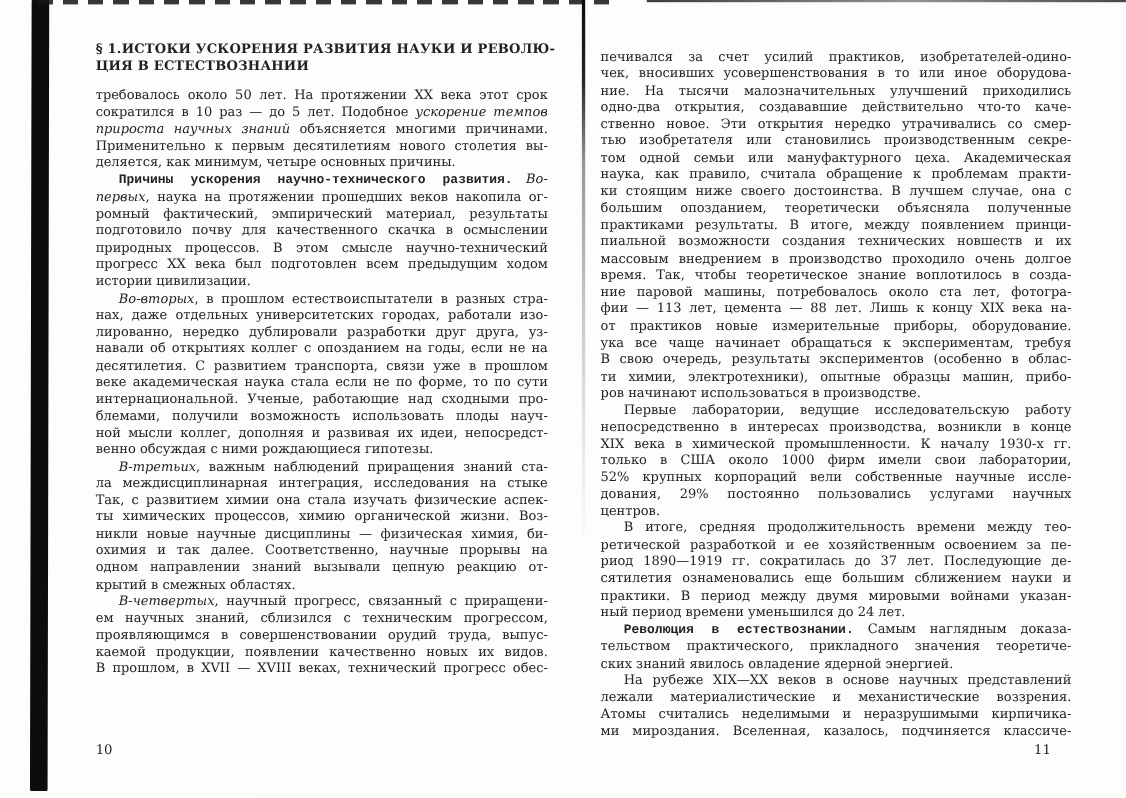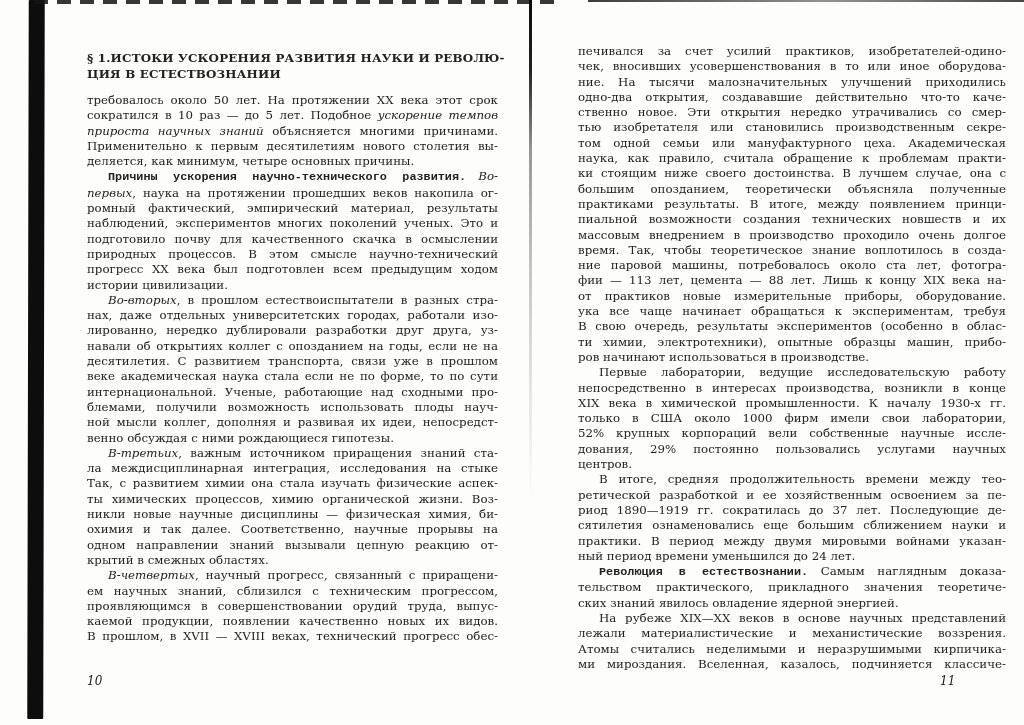--- a/index.html
+++ b/index.html
@@ -20,30 +20,30 @@
     position:absolute;left:588px;top:0;width:436px;height:2px;
     background:linear-gradient(90deg,rgba(40,40,40,.9),rgba(40,40,40,.5) 55%,rgba(40,40,40,.85));
   }
   .gutter{
     position:absolute;left:529px;top:0;width:3px;height:500px;
     background:linear-gradient(180deg,#0c0c0c 0,#222 14%,rgba(50,50,50,.5) 30%,
       rgba(70,70,70,.3) 55%,rgba(90,90,90,.15) 78%,rgba(120,120,120,0) 100%);
   }
   
   .page{position:absolute;font-size:11.8px;line-height:15.3px;}
-  .page.left{left:87px;top:50px;width:411px;}
-  .page.right{left:578px;top:44px;width:428px;}
+  .page.left{left:87px;top:36px;width:411px;}
+  .page.right{left:546px;top:44px;width:428px;}
   .heading{font-weight:bold;font-size:11.9px;line-height:16px;letter-spacing:.2px;margin-bottom:11px;}
   .hline{white-space:nowrap;}
   .line{text-align:justify;text-align-last:justify;}
   .line.last{text-align-last:left;}
   .line.indent{text-indent:21px;}
   .it{font-style:italic;}
   .bd{font-weight:bold;font-family:Liberation Mono, monospace;}
-  .folio{position:absolute;font-size:12px;color:#222222;font-style:italic;}
+  .folio{position:absolute;font-size:12px;color:#222222;}
   .folio-left{left:87px;top:674px;}
   .folio-right{left:940px;top:674px;text-align:right;}
 </style>
 </head>
 <body>
 
 <div class="spread">
   <div class="binding-bar"></div>
   <div class="top-smear"></div>
   <div class="top-line"></div>
@@ -59,40 +59,39 @@
           <div class="line"><span>требовалось около 50 лет. На протяжении XX века этот срок</span></div>
           <div class="line"><span>сократился в 10 раз — до 5 лет. Подобное </span><span class="it">ускорение темпов</span></div>
           <div class="line"><span class="it">прироста научных знаний</span><span> объясняется многими причинами.</span></div>
           <div class="line"><span>Применительно к первым десятилетиям нового столетия вы-</span></div>
           <div class="line last"><span>деляется, как минимум, четыре основных причины.</span></div>
         </div>
         <div>
           <div class="line indent"><span class="bd">Причины ускорения научно-технического развития.</span><span class="it"> Во-</span></div>
           <div class="line"><span class="it">первых</span><span>, наука на протяжении прошедших веков накопила ог-</span></div>
           <div class="line"><span>ромный фактический, эмпирический материал, результаты</span></div>
-          <div class="line"><span>наблюдений, экспериментов многих поколений ученых. Это и</span></div>
           <div class="line"><span>подготовило почву для качественного скачка в осмыслении</span></div>
           <div class="line"><span>природных процессов. В этом смысле научно-технический</span></div>
           <div class="line"><span>прогресс XX века был подготовлен всем предыдущим ходом</span></div>
           <div class="line last"><span>истории цивилизации.</span></div>
         </div>
         <div>
           <div class="line indent"><span class="it">Во-вторых</span><span>, в прошлом естествоиспытатели в разных стра-</span></div>
           <div class="line"><span>нах, даже отдельных университетских городах, работали изо-</span></div>
           <div class="line"><span>лированно, нередко дублировали разработки друг друга, уз-</span></div>
           <div class="line"><span>навали об открытиях коллег с опозданием на годы, если не на</span></div>
           <div class="line"><span>десятилетия. С развитием транспорта, связи уже в прошлом</span></div>
           <div class="line"><span>веке академическая наука стала если не по форме, то по сути</span></div>
           <div class="line"><span>интернациональной. Ученые, работающие над сходными про-</span></div>
           <div class="line"><span>блемами, получили возможность использовать плоды науч-</span></div>
           <div class="line"><span>ной мысли коллег, дополняя и развивая их идеи, непосредст-</span></div>
           <div class="line last"><span>венно обсуждая с ними рождающиеся гипотезы.</span></div>
         </div>
         <div>
-          <div class="line indent"><span class="it">В-третьих</span><span>, важным источником приращения знаний ста-</span></div>
+          <div class="line indent"><span class="it">В-третьих</span><span>, важным наблюдений приращения знаний ста-</span></div>
           <div class="line"><span>ла междисциплинарная интеграция, исследования на стыке</span></div>
           <div class="line"><span>Так, с развитием химии она стала изучать физические аспек-</span></div>
           <div class="line"><span>ты химических процессов, химию органической жизни. Воз-</span></div>
           <div class="line"><span>никли новые научные дисциплины — физическая химия, би-</span></div>
           <div class="line"><span>охимия и так далее. Соответственно, научные прорывы на</span></div>
           <div class="line"><span>одном направлении знаний вызывали цепную реакцию от-</span></div>
           <div class="line last"><span>крытий в смежных областях.</span></div>
         </div>
         <div>
           <div class="line indent"><span class="it">В-четвертых</span><span>, научный прогресс, связанный с приращени-</span></div>

